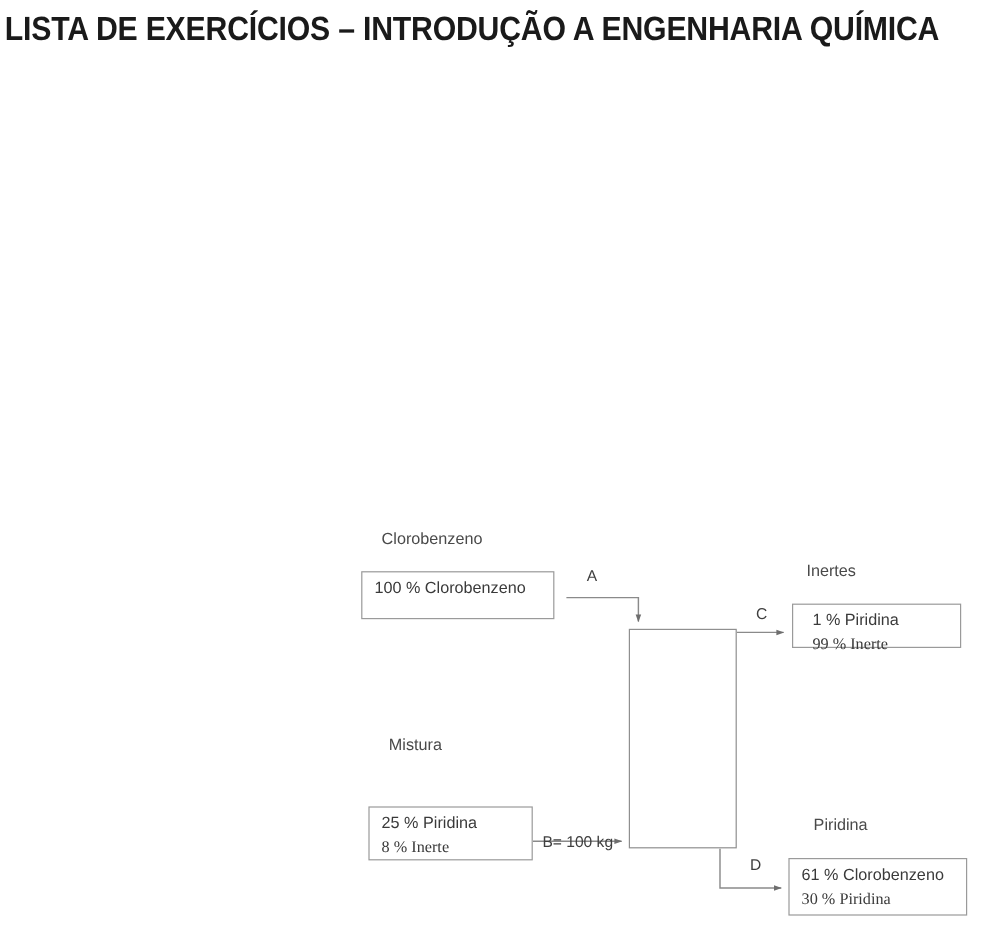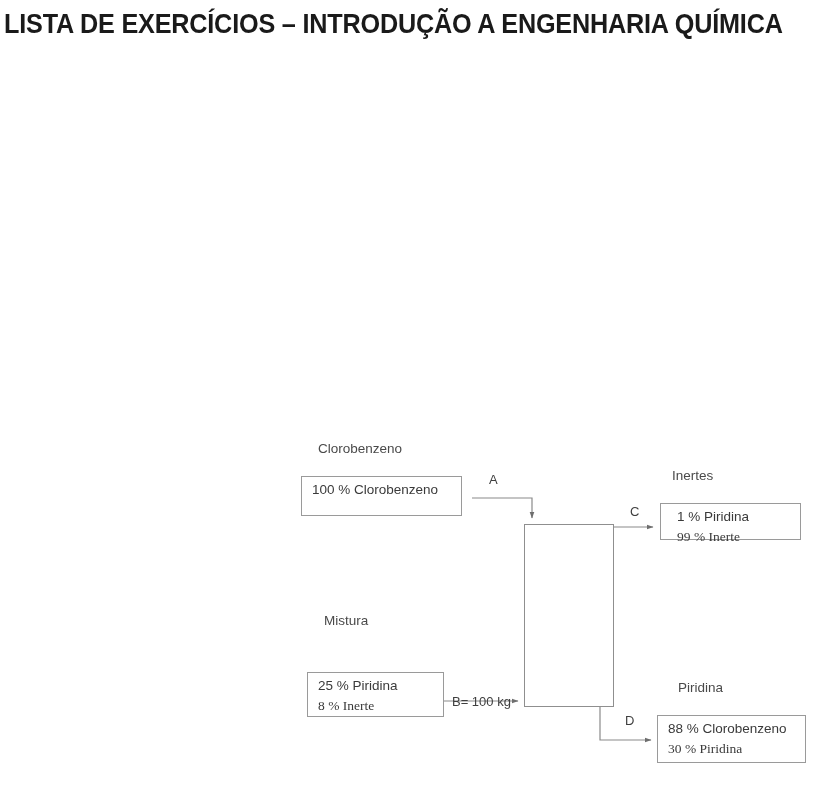--- a/index.html
+++ b/index.html
@@ -132,21 +132,21 @@
   </div>
 
   <div class="node-title" style="left:672px; top:467px;text-align:center;">Inertes</div>
   <div class="node-box" style="left:660px; top:503px; width:141px; height:37px; padding-left:16px;">
     <span>1 % Piridina</span>
     <span class="line2">99 % Inerte</span>
   </div>
 
   <div class="node-title" style="left:678px; top:679px;">Piridina</div>
   <div class="node-box" style="left:657px; top:715px; width:149px; height:48px;">
-    <span>88 % Clorobenzeno</span>
+    <span>61 % Clorobenzeno</span>
     <span class="line2">30 % Piridina</span>
   </div>
 
   <div class="stream-label" style="left:489px; top:472px;">A</div>
 
   <div class="stream-label" style="left:452px; top:670px;margin-top:24px;">B= 100 kg</div>
 
   <div class="stream-label" style="left:630px; top:504px;">C</div>
 
   <div class="stream-label" style="left:625px; top:713px;">D</div>

